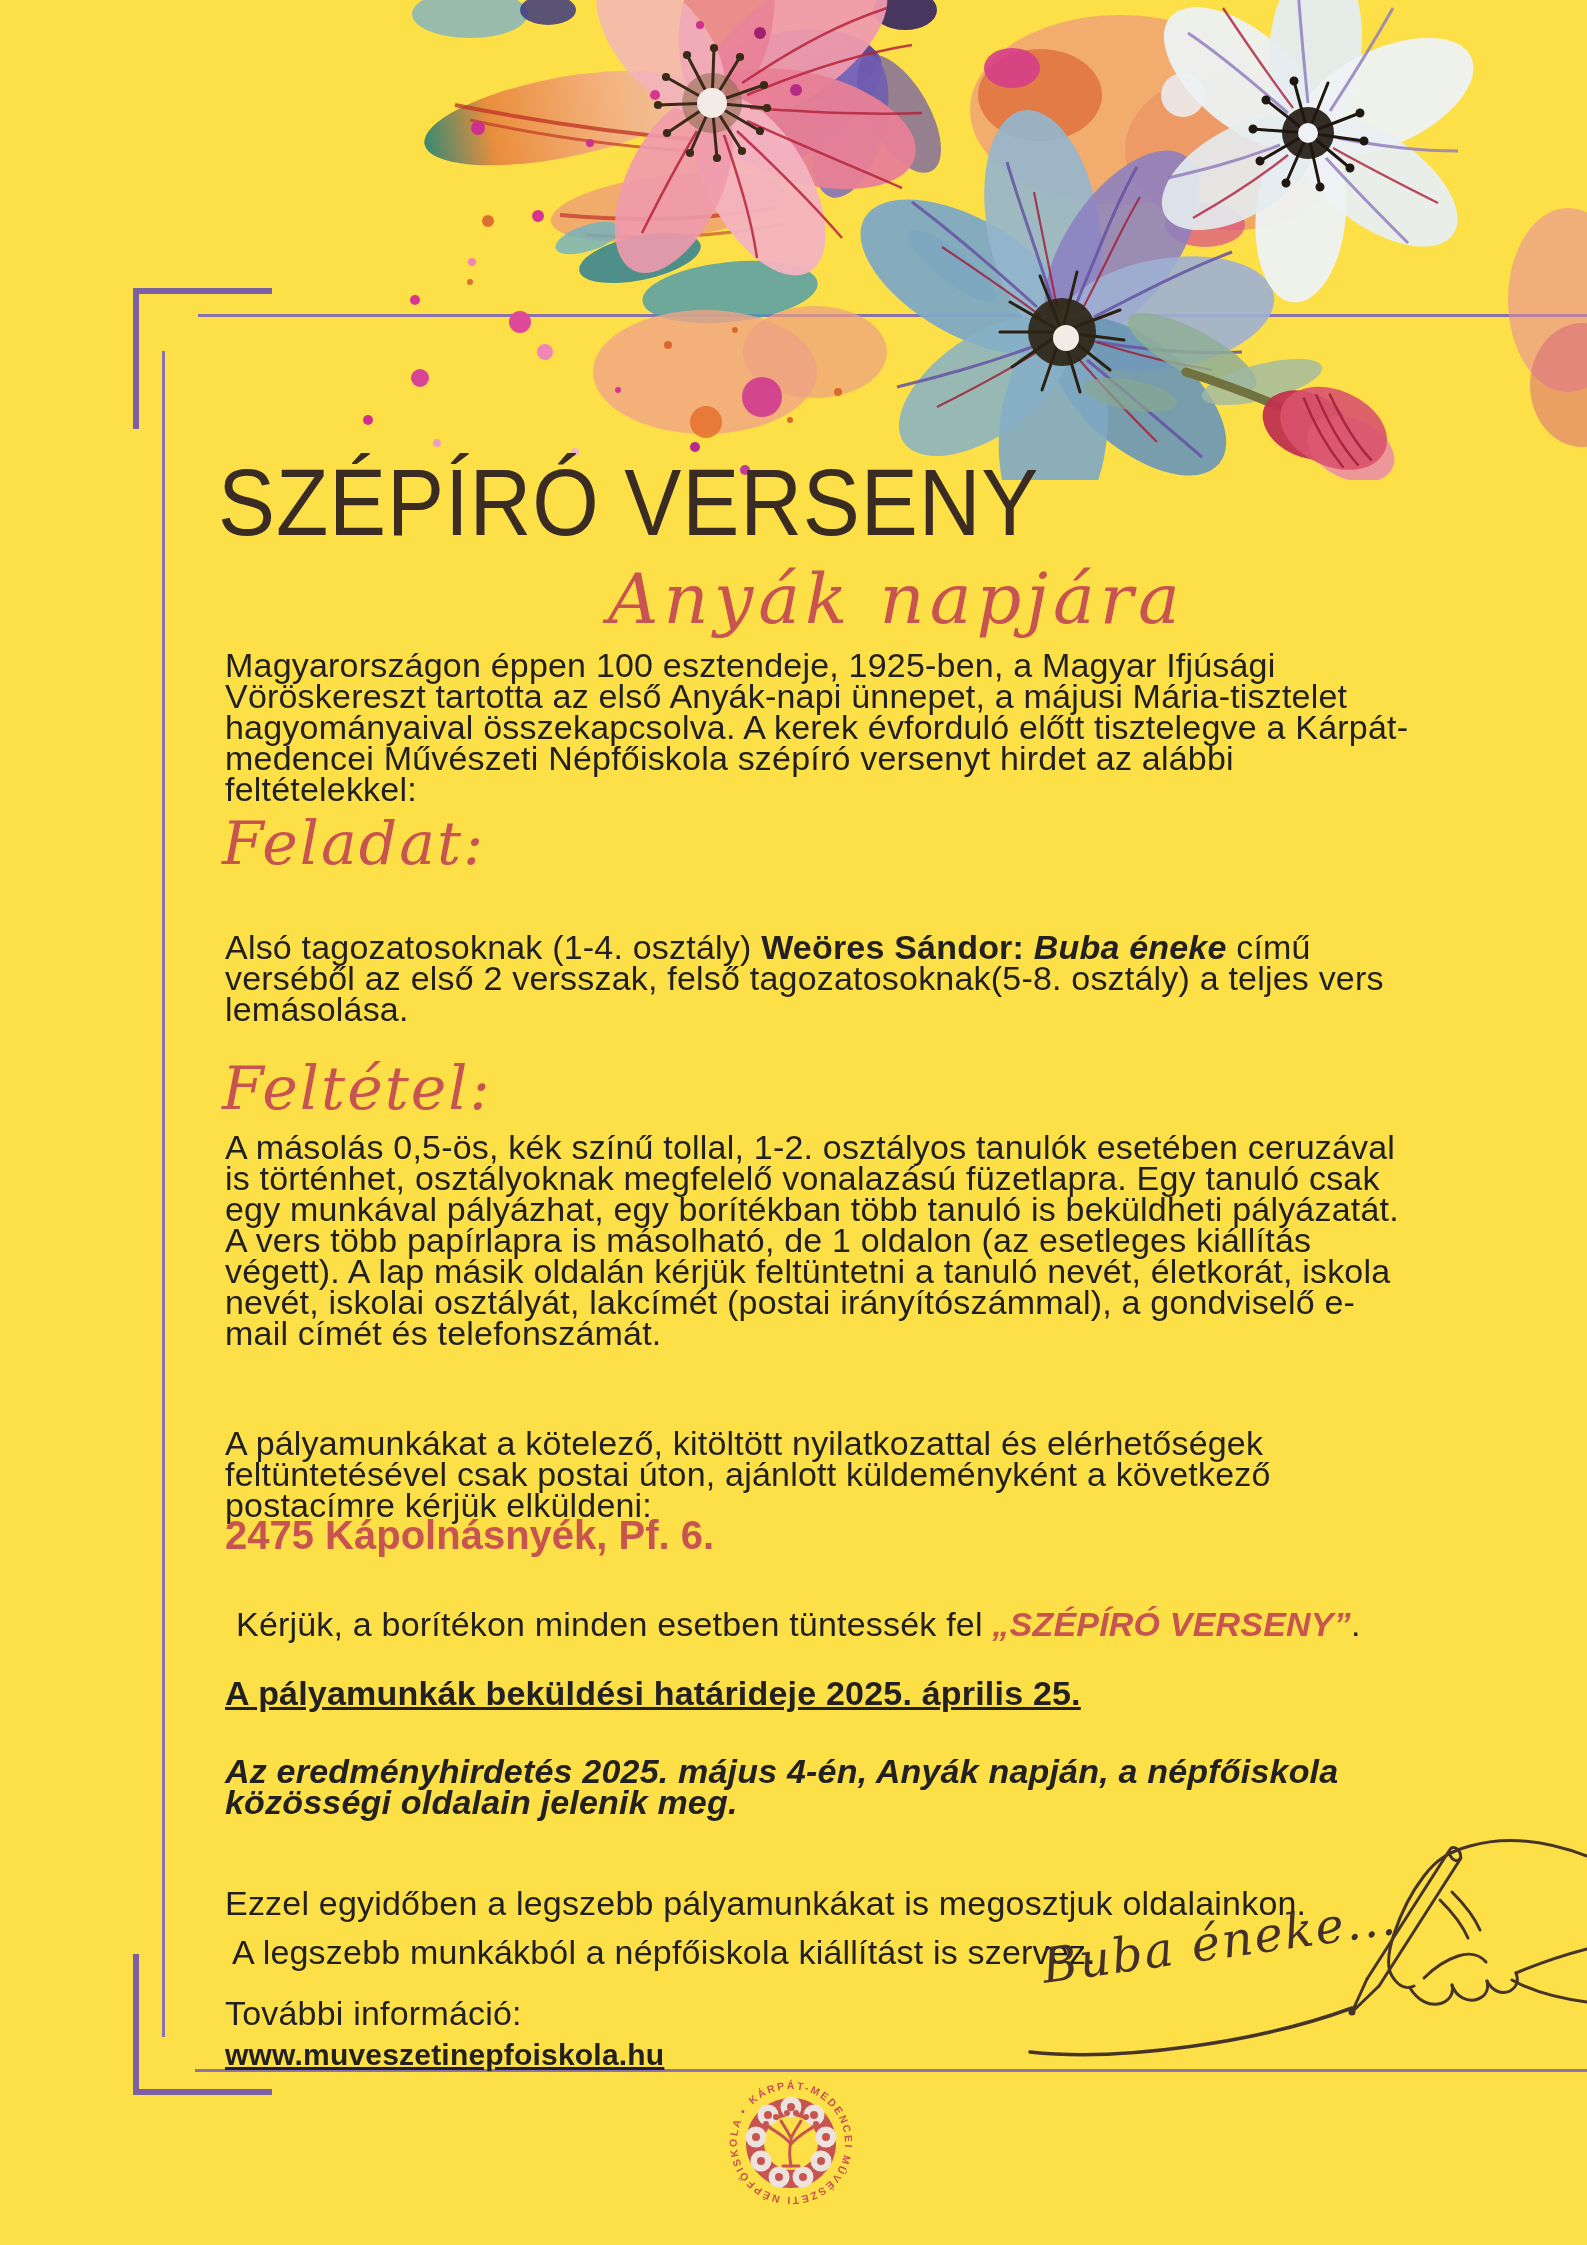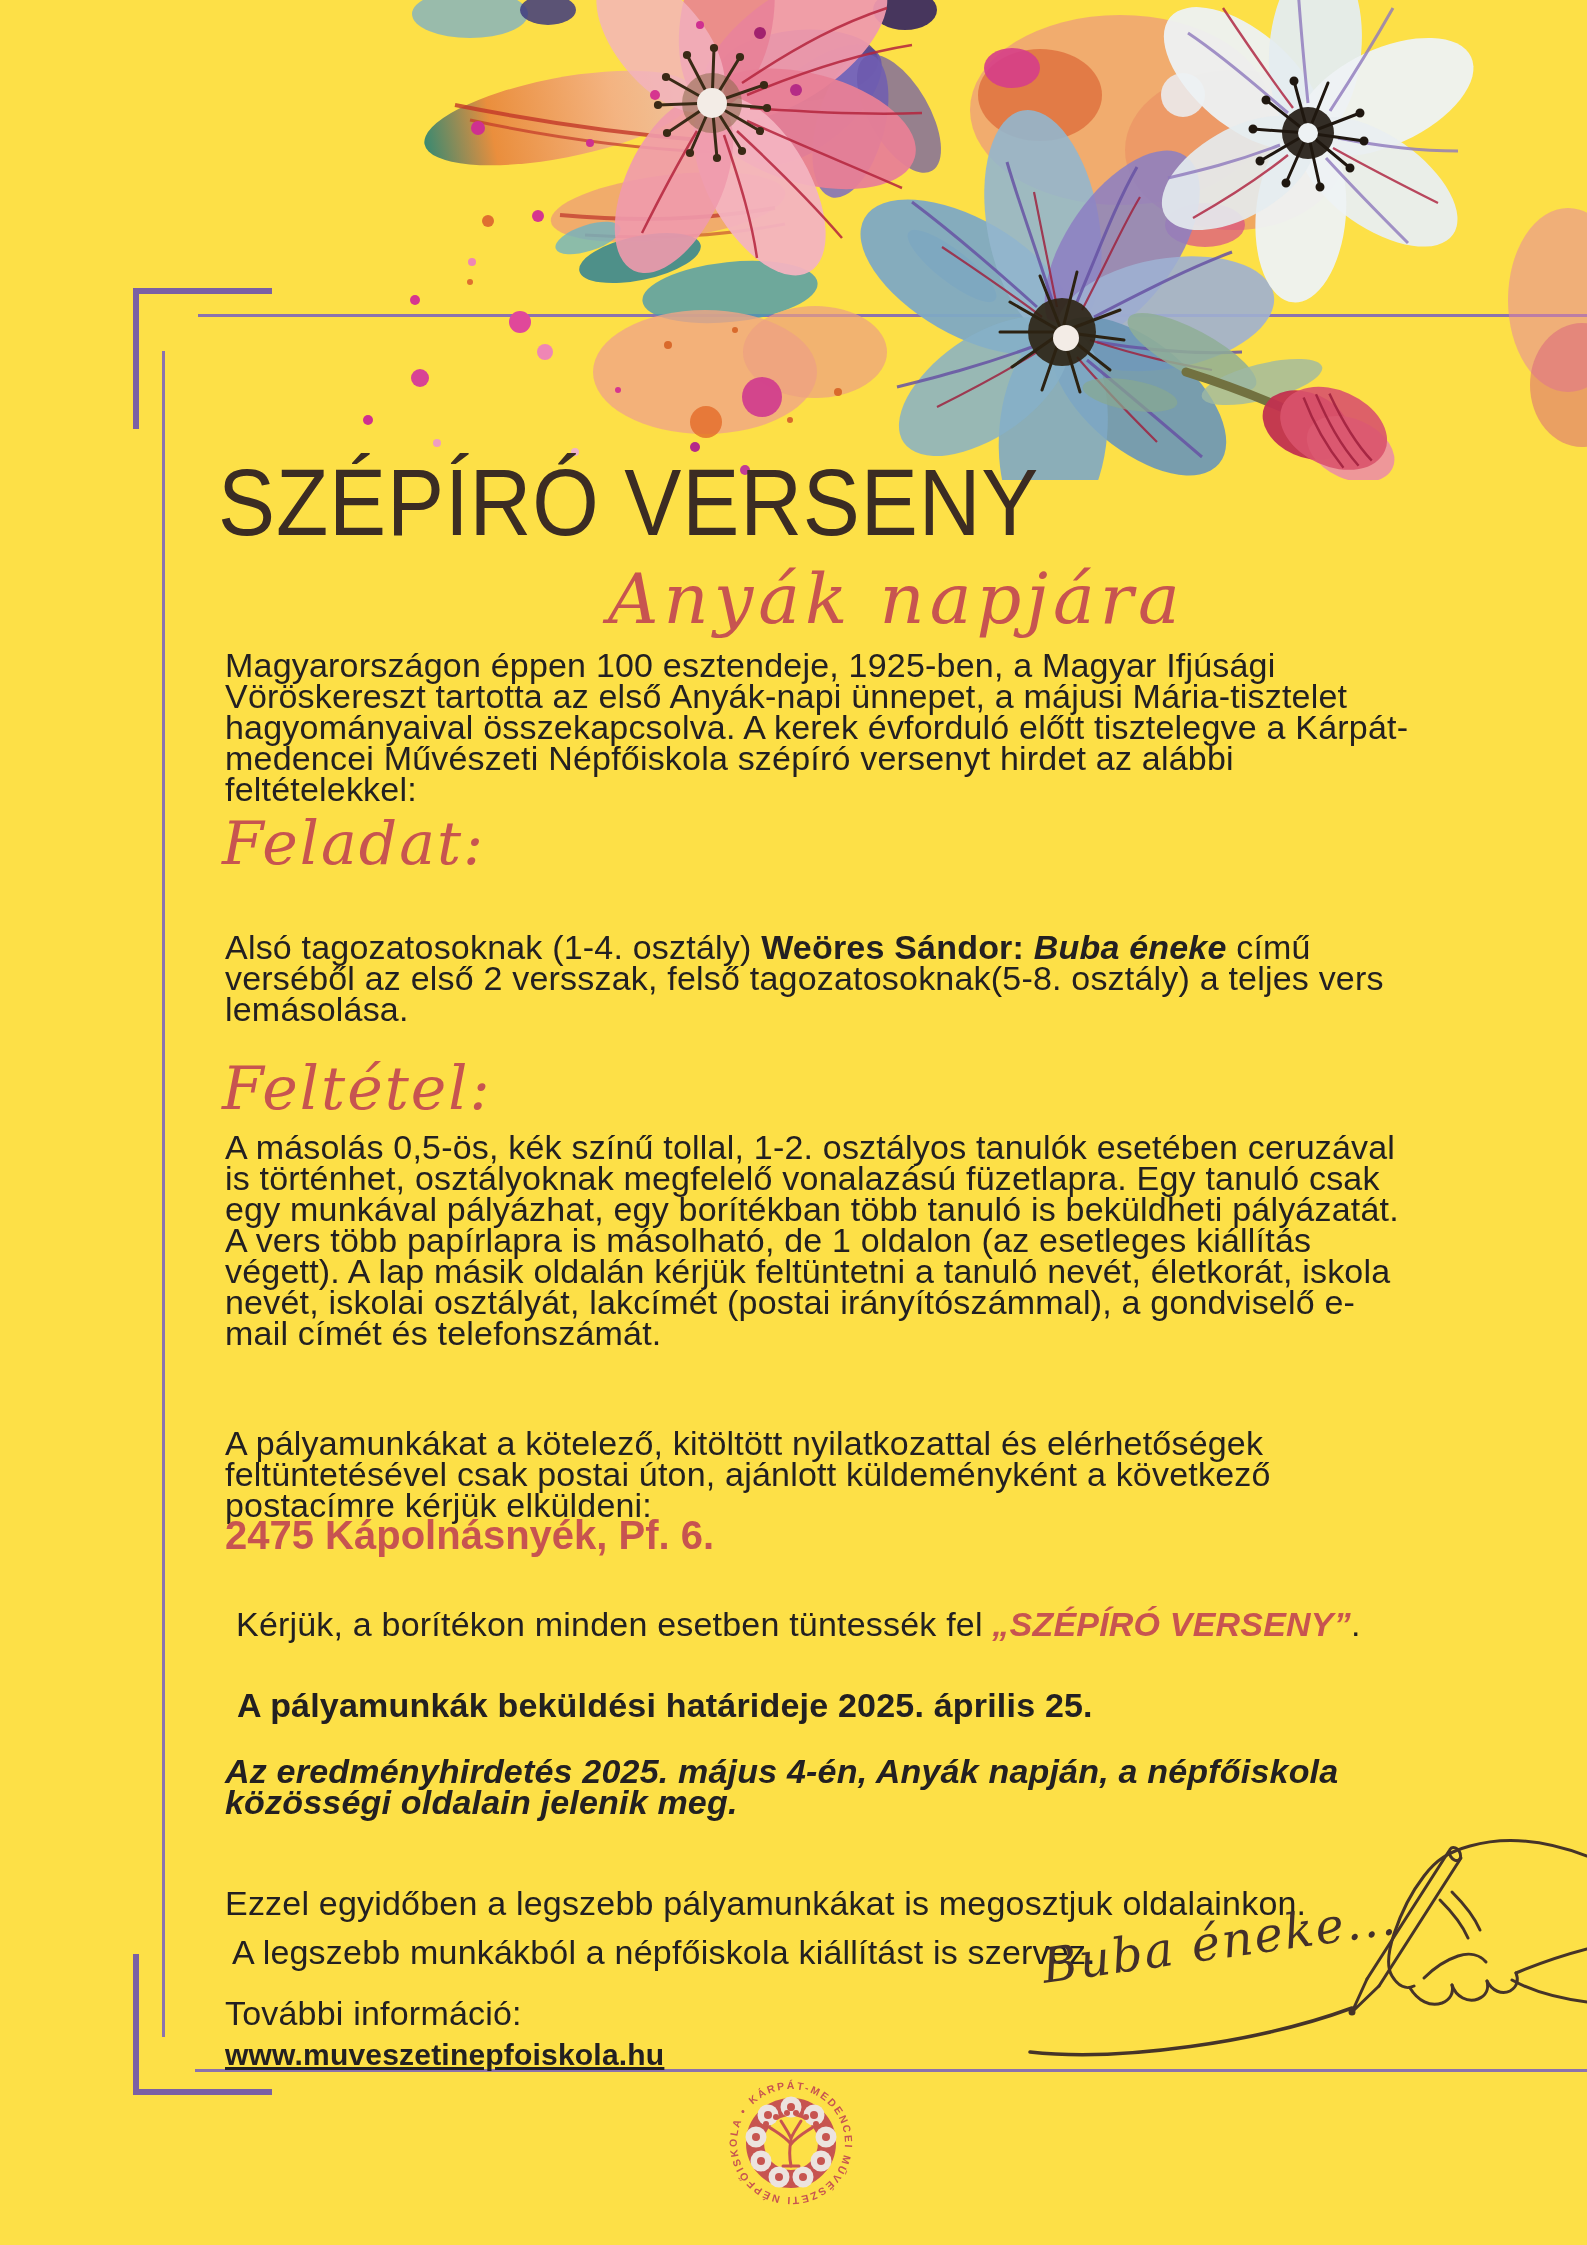--- a/index.html
+++ b/index.html
@@ -387,21 +387,21 @@
   <div class="txt script sec-head" style="left:222px;top:1056px;">Feltétel:</div>
   <p class="txt para" style="left:225px;top:1132px;margin:0;">A másolás 0,5-ös, kék színű tollal, 1-2. osztályos tanulók esetében ceruzával is történhet, osztályoknak megfelelő vonalazású füzetlapra. Egy tanuló csak egy munkával pályázhat, egy borítékban több tanuló is beküldheti pályázatát. A vers több papírlapra is másolható, de 1 oldalon (az esetleges kiállítás végett). A lap másik oldalán kérjük feltüntetni a tanuló nevét, életkorát, iskola nevét, iskolai osztályát, lakcímét (postai irányítószámmal), a gondviselő e-mail címét és telefonszámát.</p>
 
   <p class="txt para" style="left:225px;top:1428px;margin:0;">A pályamunkákat a kötelező, kitöltött nyilatkozattal és elérhetőségek feltüntetésével csak postai úton, ajánlott küldeményként a következő postacímre kérjük elküldeni:</p>
   <div class="txt addr b red" style="left:225px;top:1515px;">2475 Kápolnásnyék, Pf. 6.</div>
 
   <p class="txt para" style="left:225px;top:1598px;margin:11px;">
     <span>Kérjük, a borítékon minden esetben tüntessék fel </span><span class="bi red">„SZÉPÍRÓ VERSENY”</span><span>.</span>
   </p>
 
-  <p class="txt para b" style="left:225px;top:1678px;margin:12px;">A pályamunkák beküldési határideje 2025. április 25.</p>
+  <p class="txt para b" style="left:225px;top:1678px;margin:0;text-decoration:underline;">A pályamunkák beküldési határideje 2025. április 25.</p>
 
   <p class="txt para bi" style="left:225px;top:1756px;margin:0;">Az eredményhirdetés 2025. május 4-én, Anyák napján, a népfőiskola közösségi oldalain jelenik meg.</p>
 
   <p class="txt para" style="left:225px;top:1888px;margin:0;">Ezzel egyidőben a legszebb pályamunkákat is megosztjuk oldalainkon.</p>
   <p class="txt para" style="left:225px;top:1930px;margin:7px;">A legszebb munkákból a népfőiskola kiállítást is szervez.</p>
 
   <div class="txt para" style="left:225px;top:1998px;">További információ:</div>
   <a class="txt website" href="#" style="left:225px;top:2038px;">www.muveszetinepfoiskola.hu</a>
 
   <div class="txt script handwriting">Buba éneke...</div>

